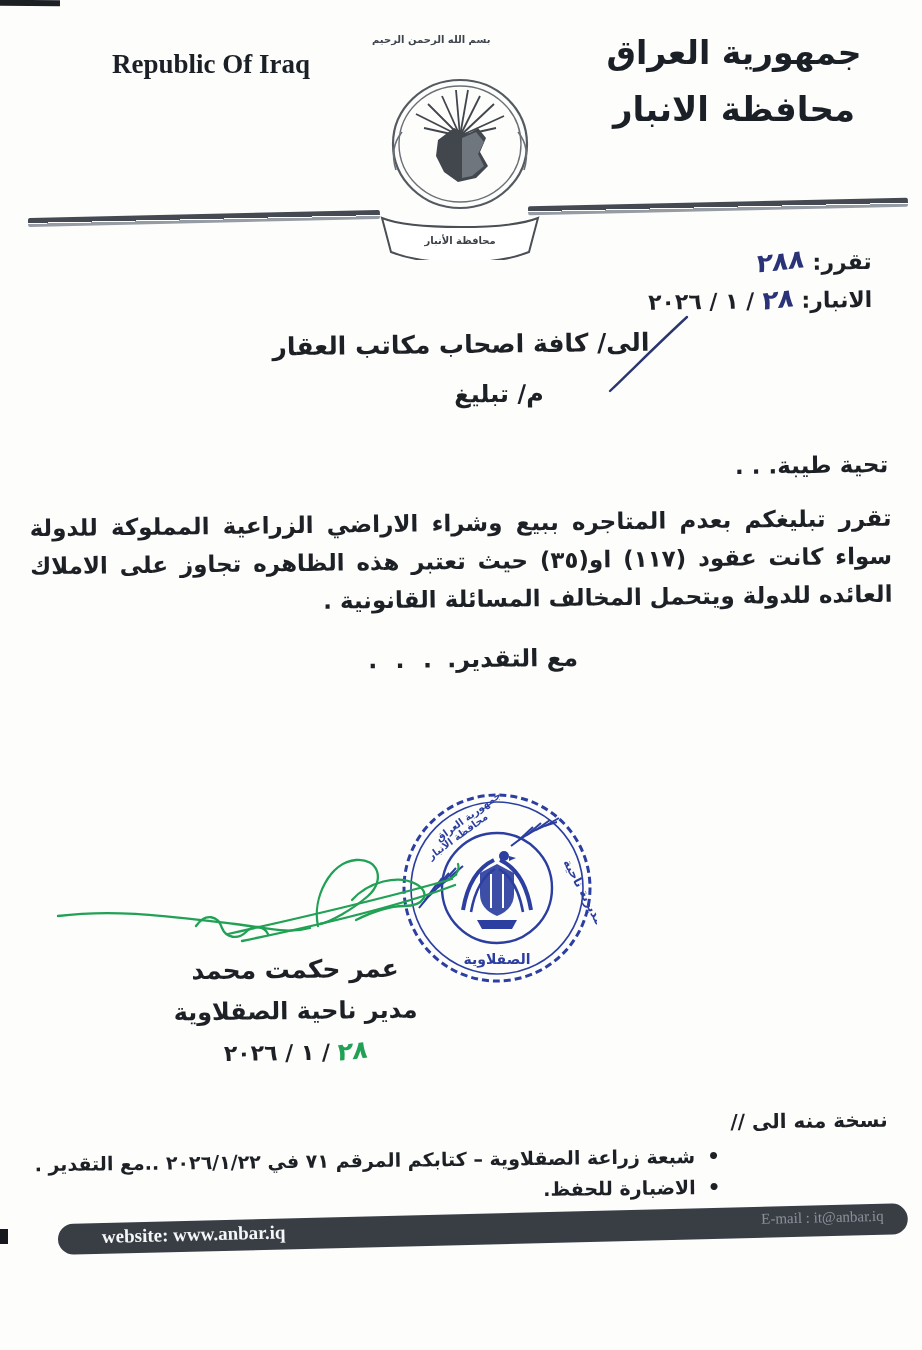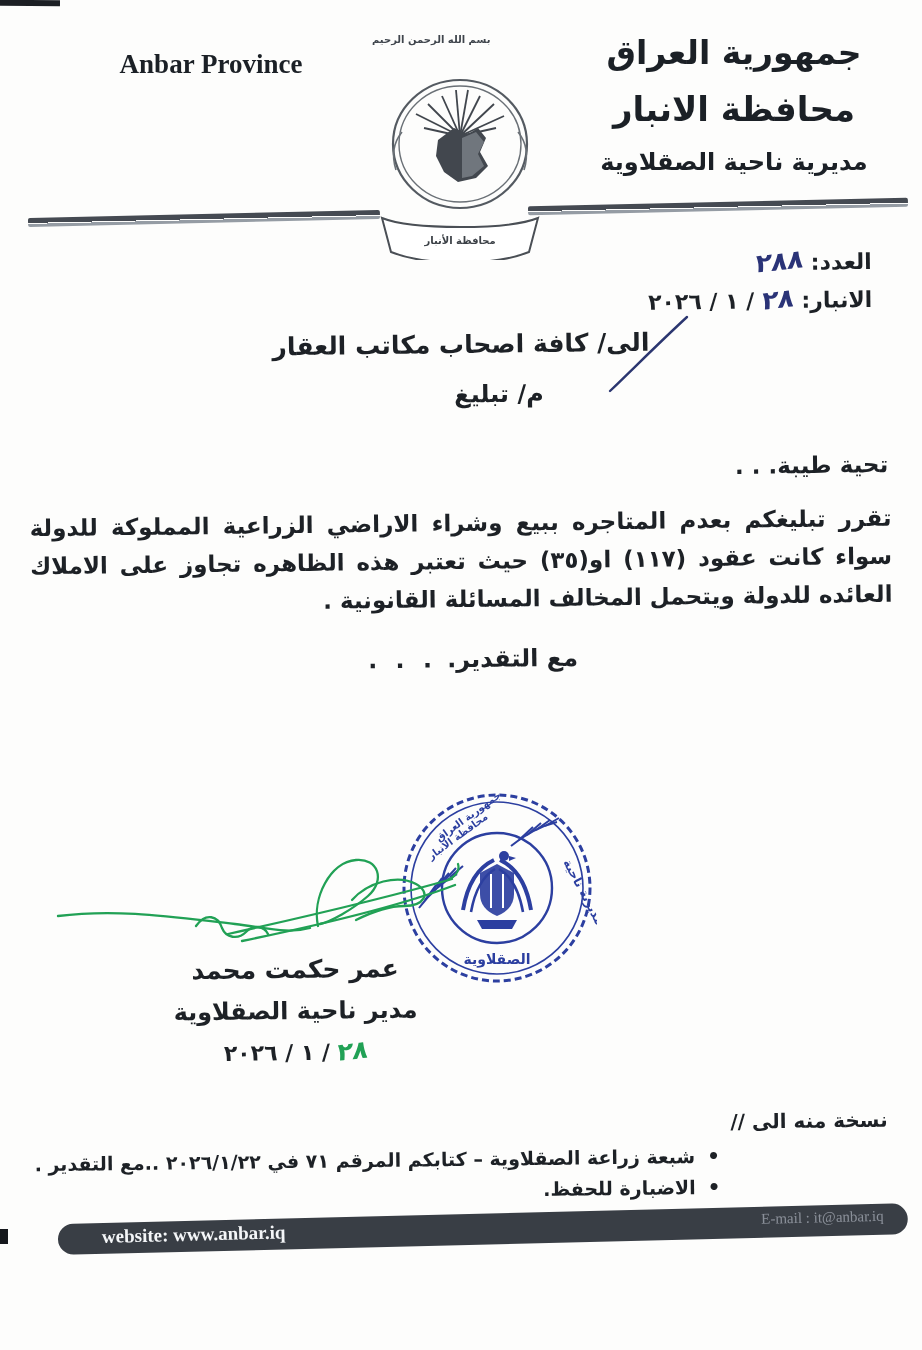--- a/index.html
+++ b/index.html
@@ -59,27 +59,26 @@
 </style>
 </head>
 <body>
 
 <div id="page">
 
   <div class="abs corner-dash"></div>
   <div class="abs edge-mark"></div>
 
   <div class="abs en-head">
-    <div>Anbar Province</div>
+    <div>Republic Of Iraq</div>
   </div>
 
   <div class="abs ar-head rtl">
     <div class="l1">جمهورية العراق</div>
     <div class="l2">محافظة الانبار</div>
-    <div class="l3">مديرية ناحية الصقلاوية</div>
   </div>
 
   <div class="abs bismillah rtl">بسم الله الرحمن الرحيم</div>
 
   <svg class="abs" style="left:376px;top:78px;" width="168" height="182" viewBox="0 0 168 182">
     <ellipse cx="84" cy="66" rx="67" ry="64" fill="none" stroke="#545a61" stroke-width="2.2"></ellipse>
     <ellipse cx="84" cy="66" rx="61" ry="58" fill="none" stroke="#6a7076" stroke-width="1.4"></ellipse>
     <path d="M20 92 q-7 -22 6 -38" fill="none" stroke="#6a7076" stroke-width="1.6"></path>
     <path d="M148 92 q7 -22 -6 -38" fill="none" stroke="#6a7076" stroke-width="1.6"></path>
     <g stroke="#41464d" stroke-width="1.8">
@@ -99,21 +98,21 @@
     <path d="M86 60 L100 54 L108 64 L102 76 L108 88 L96 98 L86 100 Z" fill="#70767d"></path>
     <path d="M6 140 C 36 152, 132 152, 162 140 L153 174 C 118 188, 50 188, 15 174 Z" fill="#ffffff" stroke="#4a4f55" stroke-width="2"></path>
     <text x="84" y="166" text-anchor="middle" font-size="10" font-weight="bold" fill="#3c4147">محافظة الأنبار</text>
   </svg>
 
   <div class="abs bar" style="left:28px;top:214px;width:352px;"></div>
   <div class="abs bar" style="left:528px;top:202px;width:380px;"></div>
 
   <div class="abs refblock rtl tilt">
     <div>
-      <span>العدد:</span>
+      <span>تقرر:</span>
       <span class="hw navy">٢٨٨</span>
     </div>
     <div>
       <span>الانبار:</span>
       <span class="hw navy">٢٨</span>
       <span>/ ١ / ٢٠٢٦</span>
     </div>
   </div>
 
   <div class="abs addressee rtl tilt">الى/ كافة اصحاب مكاتب العقار</div>

